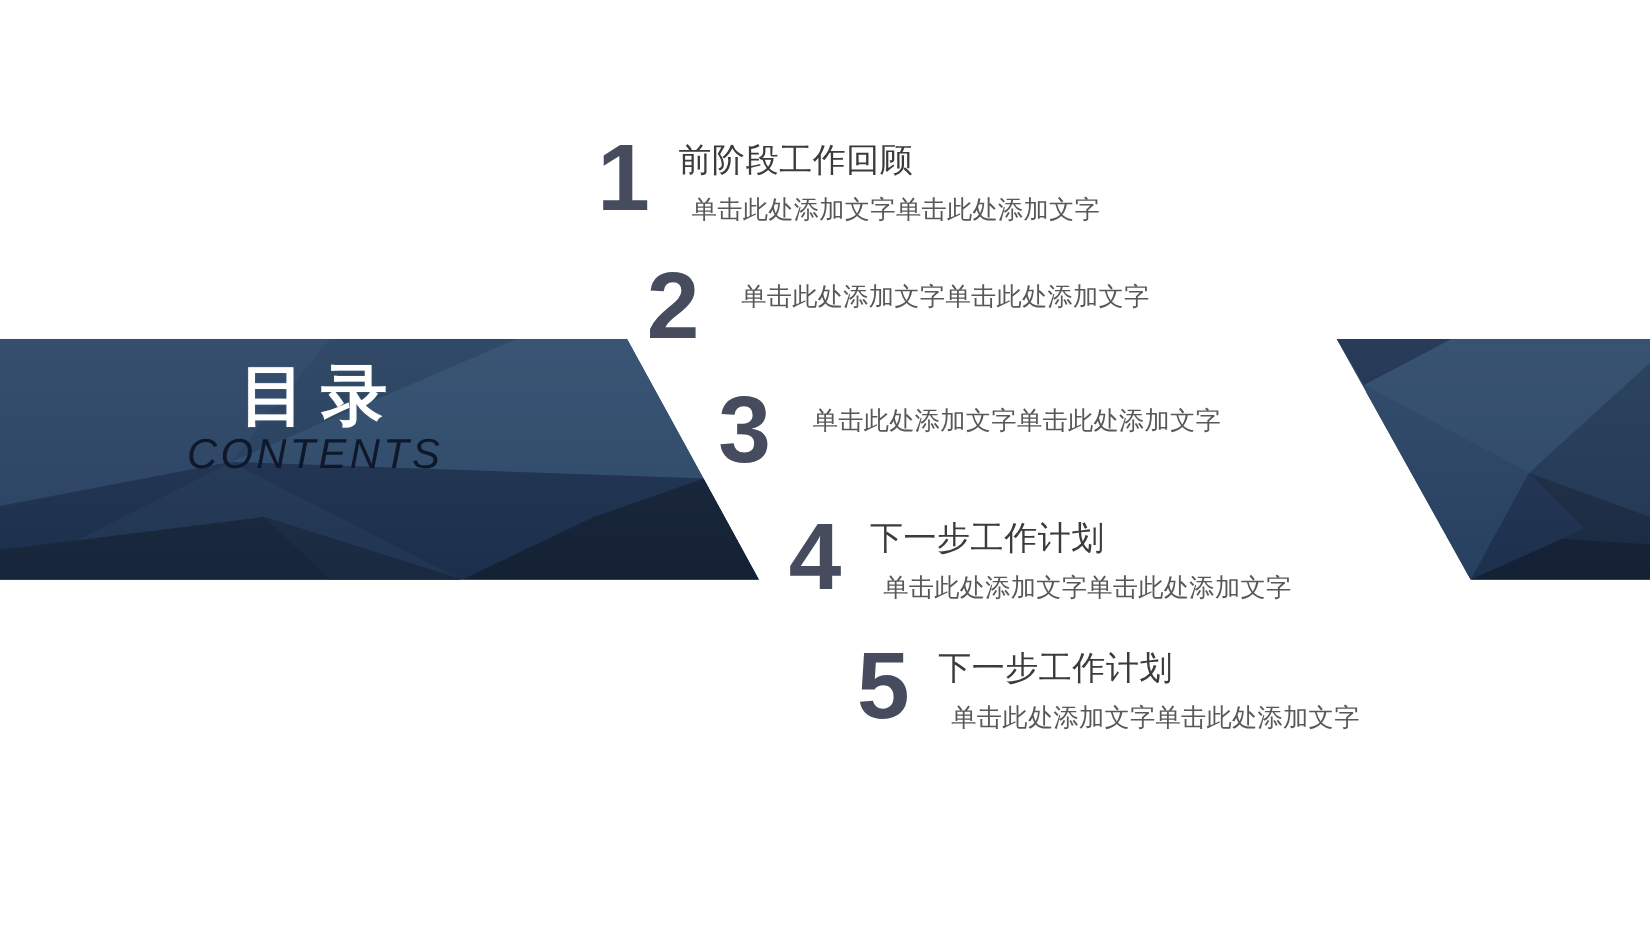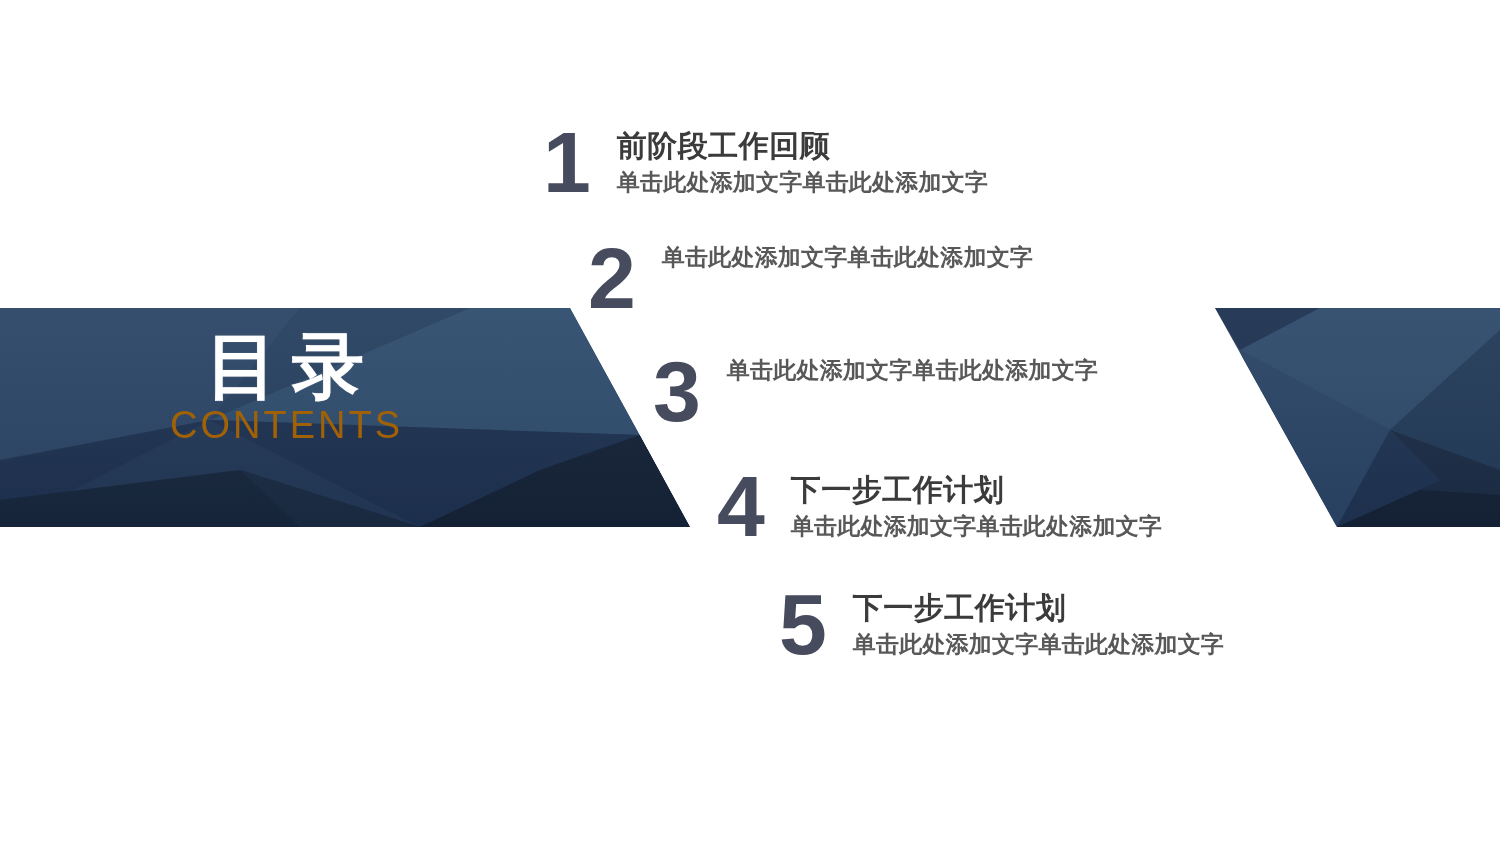--- a/index.html
+++ b/index.html
@@ -37,38 +37,39 @@
   
   .contents-block {
     position: absolute;
     left: 0px;
     top: 330px;
     width: 570px;
     text-align: center;
     pointer-events: none;
   }
   .contents-cn {
-    font-size: 72px;
+    font-size: 60px;
     line-height: 1.0;
     font-weight: 700;
     color: #ffffff;
     letter-spacing: 14px;
     text-indent: 14px;
     font-family: "Liberation Sans", "DejaVu Sans", sans-serif;
     margin: 0 0 4px 0;
     text-shadow: 0 0 1px rgba(255,255,255,0.45);
   }
   .contents-en {
     font-size: 38px;
     line-height: 1.0;
     font-weight: 400;
-    color: #a16207;
+    color: #0f172a;
     letter-spacing: 3px;
     text-indent: 3px;
     margin: 0;
+    font-style: italic;
   }
 
   
   #toc {
     position: absolute;
     left: 0;
     top: 0;
     width: 1500px;
     height: 844px;
   }
@@ -87,34 +88,34 @@
     margin-right: 26px;
     margin-top: 2px;
   }
   .toc-texts {
     flex: 0 0 auto;
     padding-top: 4px;
   }
   .toc-title {
     font-size: 30px;
     line-height: 1.22;
-    font-weight: 700;
+    font-weight: 400;
     color: #3b3b3b;
     letter-spacing: 0.5px;
     white-space: nowrap;
     margin: 0 0 4px 0;
   }
   .toc-sub {
     font-size: 23px;
     line-height: 1.2;
-    font-weight: 700;
+    font-weight: 400;
     color: #585858;
     letter-spacing: 0.2px;
     white-space: nowrap;
-    margin: 0;
+    margin: 12px;
   }
 
   
   .toc-item-1 { left: 543px; top: 124px; }
   .toc-item-2 { left: 588px; top: 240px; }
   .toc-item-3 { left: 653px; top: 353px; }
   .toc-item-4 { left: 717px; top: 468px; }
   .toc-item-5 { left: 779px; top: 586px; }
 </style>
 </head>

